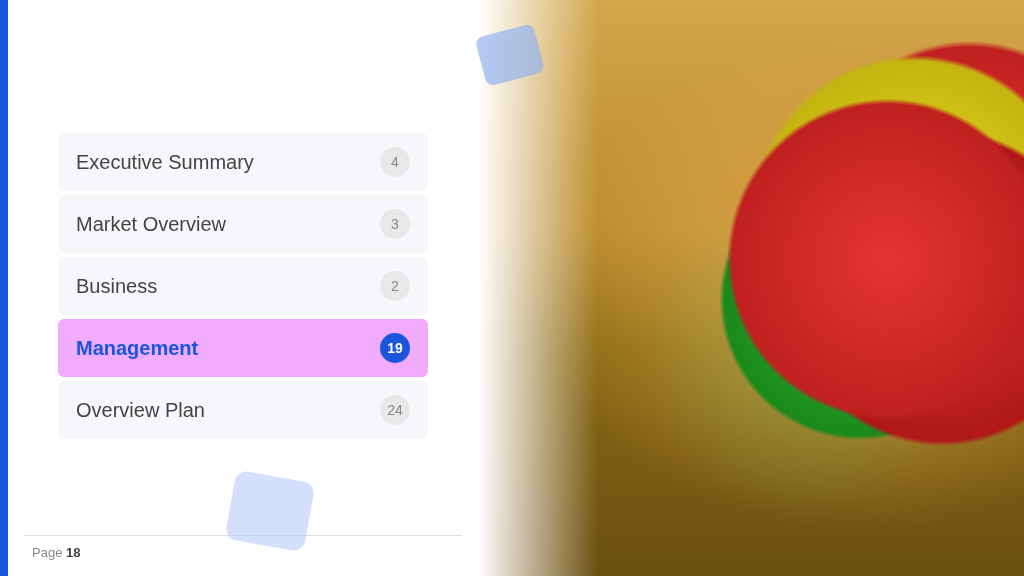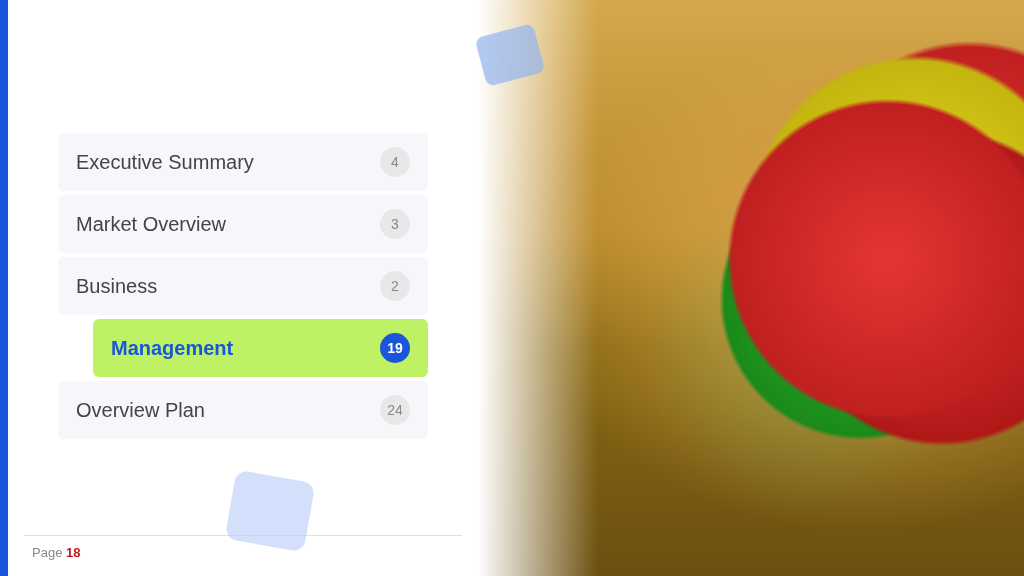--- a/index.html
+++ b/index.html
@@ -128,22 +128,21 @@
       margin-bottom: 4px;
       cursor: pointer;
       transition: background 0.2s;
     }
 
     .toc-item:not(.active) {
       background: #f5f7fb;
     }
 
     .toc-item.active {
-      background: #bef264;
-      margin-left: 35px;
+      background: #f0abfc;
     }
 
     .toc-label {
       font-size: 20px;
       color: #444444;
       font-weight: 400;
       text-align: center;
     }
 
     .toc-item.active .toc-label {
@@ -173,21 +172,21 @@
     
     .page-number {
       position: absolute;
       bottom: 16px;
       left: 24px;
       font-size: 13px;
       color: #888888;
     }
 
     .page-number strong {
-      color: #b91c1c;
+      color: #404040;
       font-weight: 700;
     }
 
     .page-divider {
       position: absolute;
       bottom: 40px;
       left: 16px;
       right: 16px;
       height: 1px;
       background: #e0e0e0;

